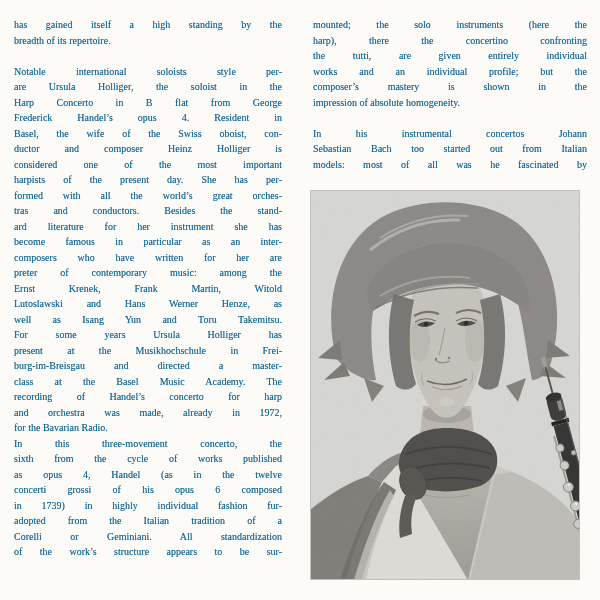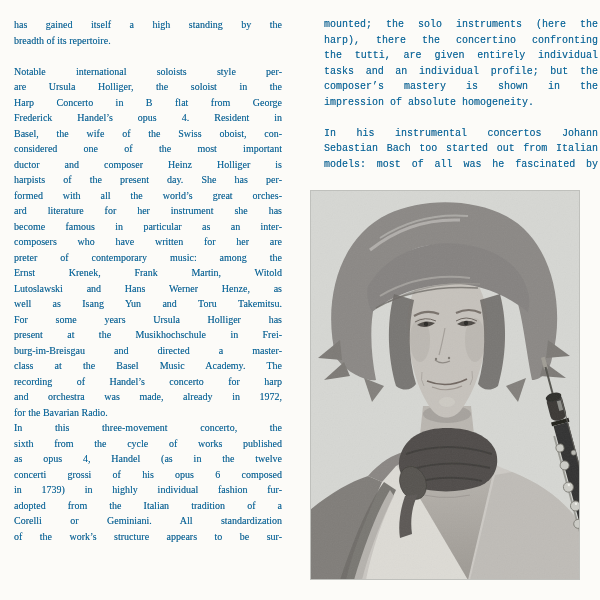--- a/index.html
+++ b/index.html
@@ -12,21 +12,21 @@
   }
   .col {
     position: absolute;
     top: 17px;
     font-size: 10px;
     line-height: 15.5px;
     color: #0369a1;
     text-shadow: 0 0 0.4px rgba(75,82,98,0.55);
   }
   .col-left  { left: 14px;  width: 268px; }
-  .col-right { left: 324px; width: 274px; font-family: Liberation Mono, monospace; }
+  .col-right { left: 313px; width: 274px; }
   .para { margin: 0; }
   .para.gap { margin-top: 15.5px; }
   .tline { text-align: justify; text-justify: inter-word; }
   .tline.just { text-align-last: justify; }
   .photo {
     position: absolute;
     left: 310px; top: 190px;
     width: 270px; height: 390px;
   }
   .photo svg { display: block; }
@@ -40,24 +40,25 @@
     <div class="para">
         <div class="tline just">has gained itself a high standing by the</div>
         <div class="tline">breadth of its repertoire.</div>
       </div>
     <div class="para gap">
         <div class="tline just">Notable international soloists style per-</div>
         <div class="tline just">are Ursula Holliger, the soloist in the</div>
         <div class="tline just">Harp Concerto in B flat from George</div>
         <div class="tline just">Frederick Handel’s opus 4. Resident in</div>
         <div class="tline just">Basel, the wife of the Swiss oboist, con-</div>
+        <div class="tline just">ductor and composer Heinz Holliger is</div>
         <div class="tline just">considered one of the most important</div>
-        <div class="tline just">ductor and composer Heinz Holliger is</div>
         <div class="tline just">harpists of the present day. She has per-</div>
         <div class="tline just">formed with all the world’s great orches-</div>
+        <div class="tline just">tras and conductors. Besides the stand-</div>
         <div class="tline just">ard literature for her instrument she has</div>
         <div class="tline just">become famous in particular as an inter-</div>
         <div class="tline just">composers who have written for her are</div>
         <div class="tline just">preter of contemporary music: among the</div>
         <div class="tline just">Ernst Krenek, Frank Martin, Witold</div>
         <div class="tline just">Lutoslawski and Hans Werner Henze, as</div>
         <div class="tline just">well as Isang Yun and Toru Takemitsu.</div>
         <div class="tline just">For some years Ursula Holliger has</div>
         <div class="tline just">present at the Musikhochschule in Frei-</div>
         <div class="tline just">burg-im-Breisgau and directed a master-</div>
@@ -76,21 +77,21 @@
         <div class="tline just">Corelli or Geminiani. All standardization</div>
         <div class="tline just">of the work’s structure appears to be sur-</div>
       </div>
   </div>
 
   <div class="col col-right">
     <div class="para">
         <div class="tline just">mounted; the solo instruments (here the</div>
         <div class="tline just">harp), there the concertino confronting</div>
         <div class="tline just">the tutti, are given entirely individual</div>
-        <div class="tline just">tasks and an individual profile; but the</div>
+        <div class="tline just">works and an individual profile; but the</div>
         <div class="tline just">composer’s mastery is shown in the</div>
         <div class="tline">impression of absolute homogeneity.</div>
       </div>
     <div class="para gap">
         <div class="tline just">In his instrumental concertos Johann</div>
         <div class="tline just">Sebastian Bach too started out from Italian</div>
         <div class="tline just">models: most of all was he fascinated by</div>
       </div>
   </div>
 

